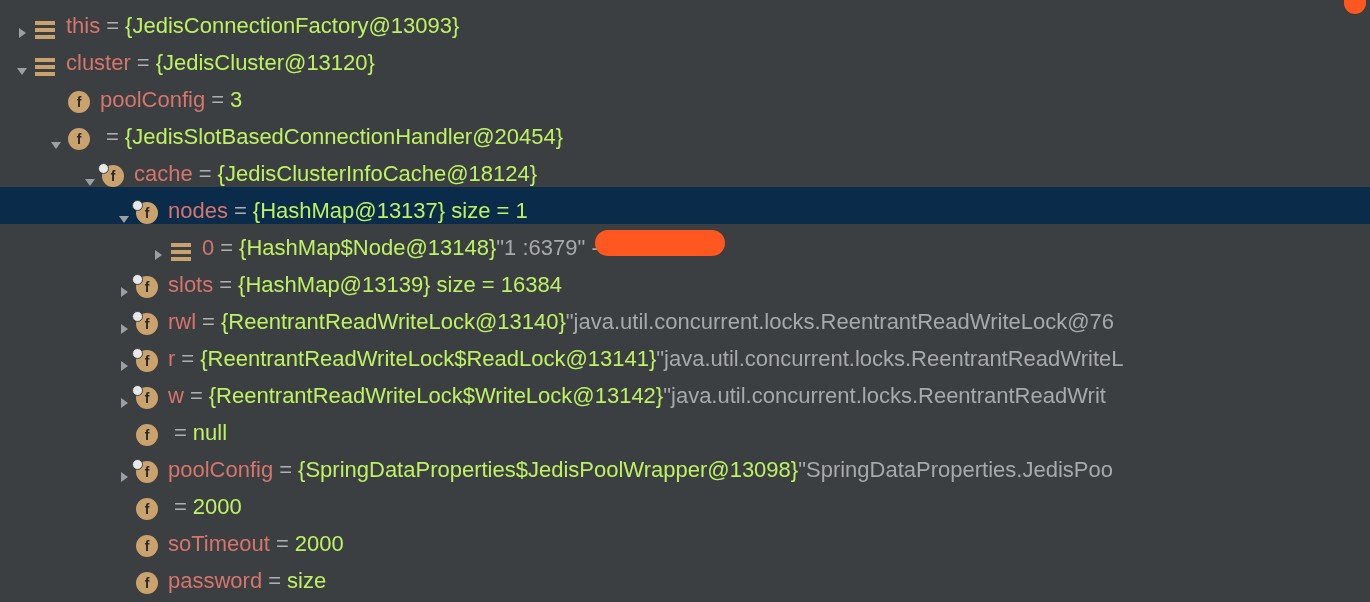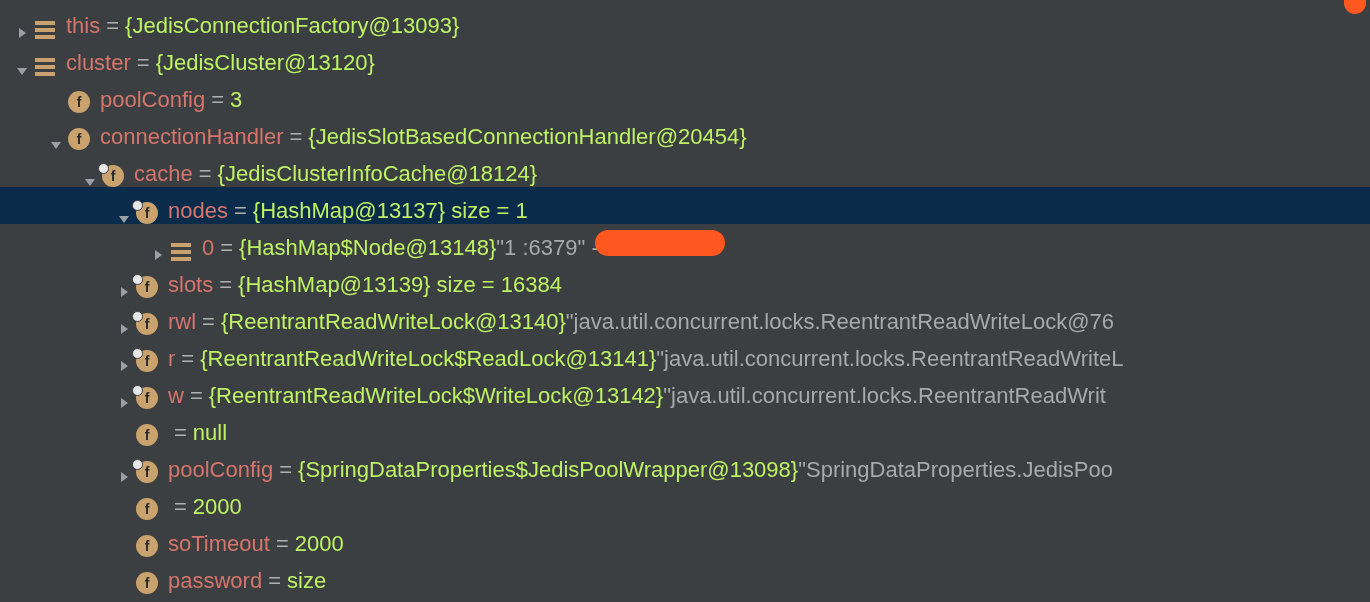--- a/index.html
+++ b/index.html
@@ -155,21 +155,20 @@
       <span class="arrow">
         <svg width="12" height="10" viewBox="0 0 12 10">
           <polygon points="1,2 11,2 6,9" fill="#9aa0a6"></polygon>
         </svg>
       </span>
       <span class="icon">
         <span class="circle-f">f</span>
       </span>
       <span style="width: 8px; flex: 0 0 8px;"></span>
       <span class="label">
-        <span class="name">connectionHandler</span>
         <span class="eq"> = </span>
         <span class="val">{JedisSlotBasedConnectionHandler@20454}</span>
       </span>
     </div>
     <div class="row">
       <span class="indent" style="width: 80px;"></span>
       <span class="arrow">
         <svg width="12" height="10" viewBox="0 0 12 10">
           <polygon points="1,2 11,2 6,9" fill="#9aa0a6"></polygon>
         </svg>

